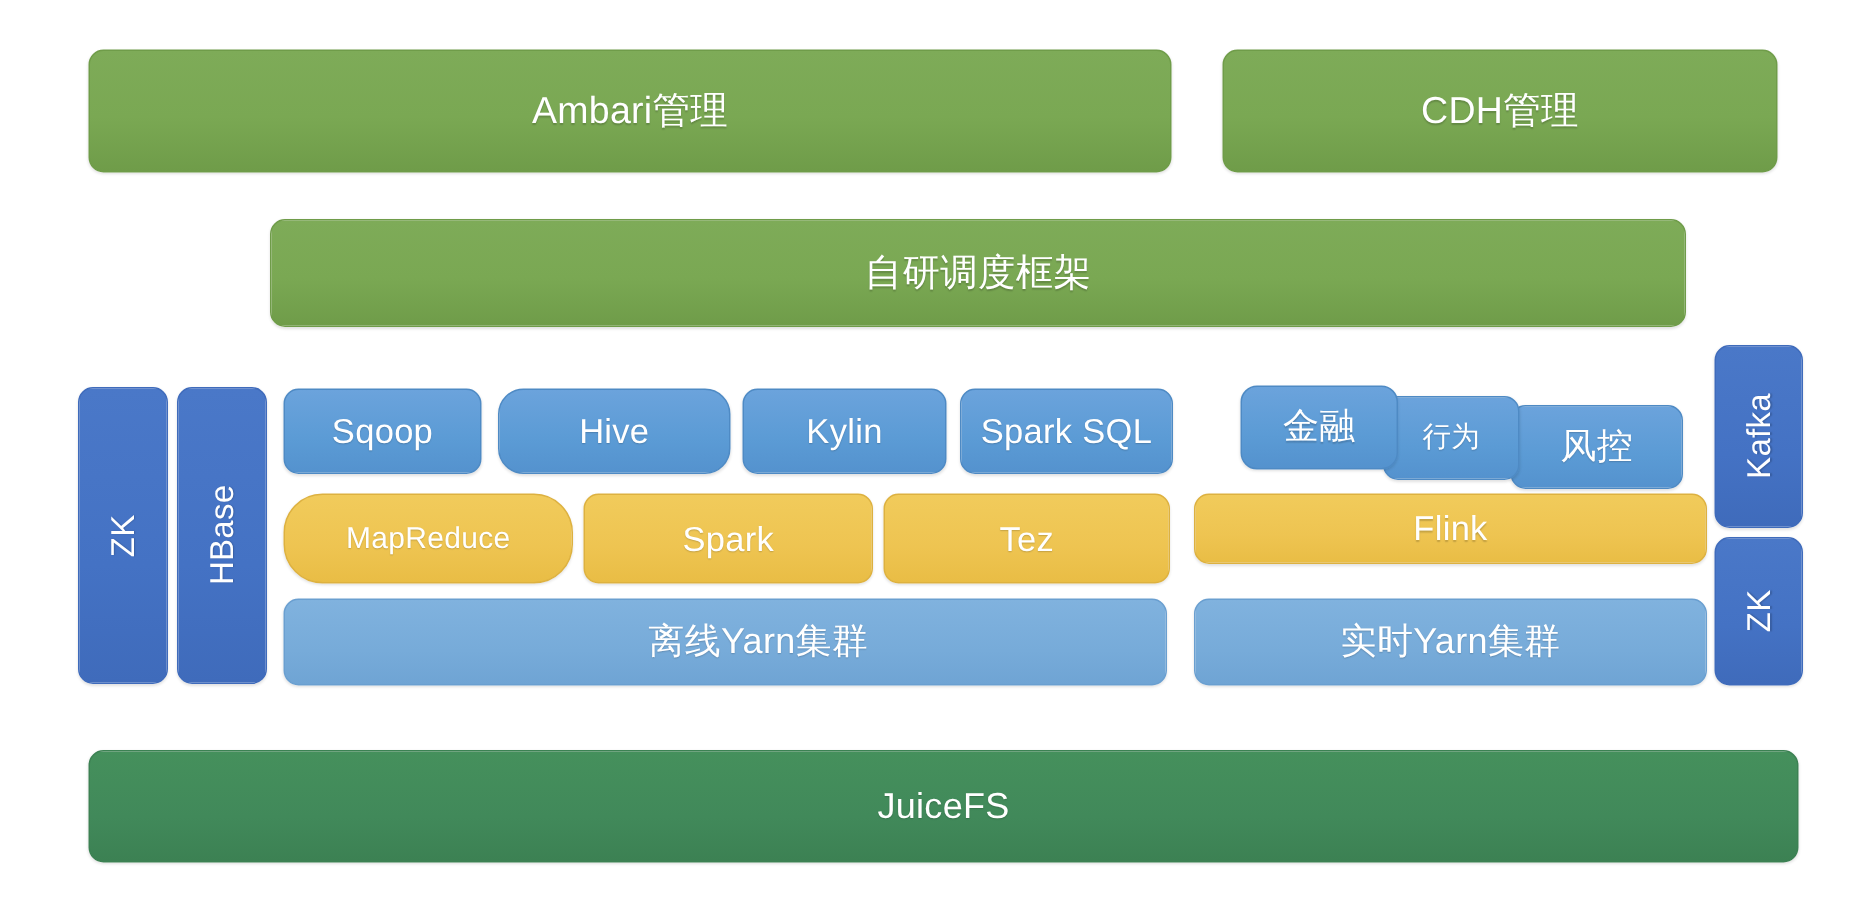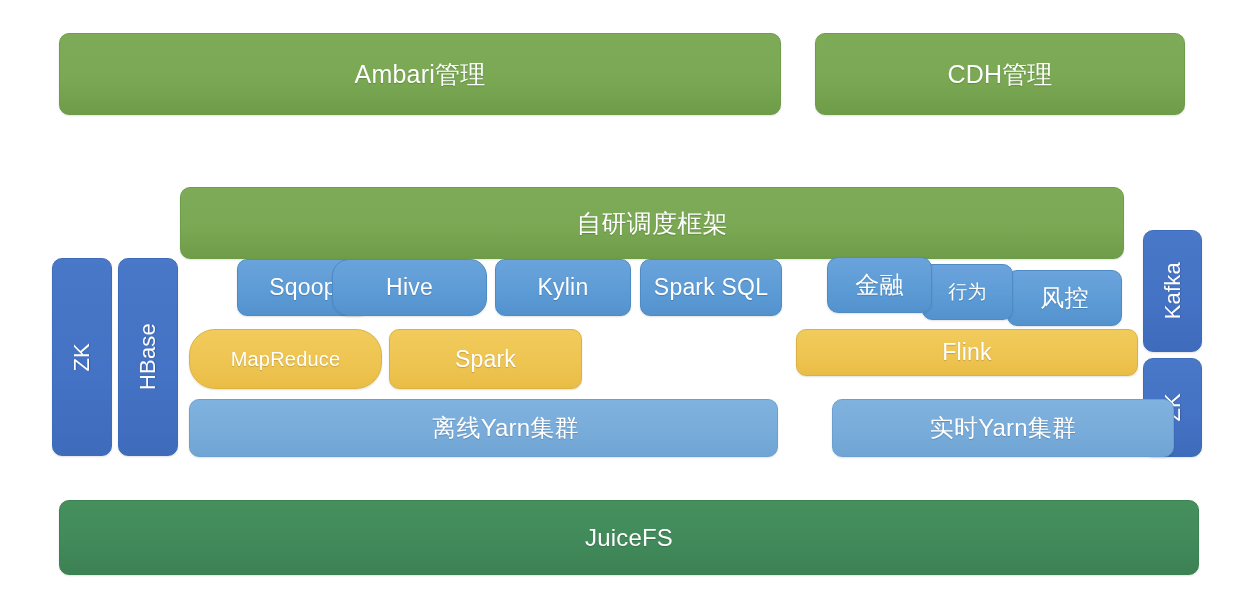--- a/index.html
+++ b/index.html
@@ -84,41 +84,41 @@
 <div id="canvas">
 
   <div class="box green-light" style="left:59px; top:33px; width:722px; height:82px; font-size:25px;">
     <span>Ambari管理</span>
   </div>
 
   <div class="box green-light" style="left:815px; top:33px; width:370px; height:82px; font-size:25px;">
     <span>CDH管理</span>
   </div>
 
-  <div class="box green-light" style="left:180px; top:146px; width:944px; height:72px; font-size:25px;margin-top:41px;">
+  <div class="box green-light" style="left:180px; top:146px; width:944px; height:72px; font-size:25px;">
     <span>自研调度框架</span>
   </div>
 
   <div class="box blue-deep vertical" style="left:52px; top:258px; width:60px; height:198px; font-size:22px;">
     <span class="lbl">ZK</span>
   </div>
 
   <div class="box blue-deep vertical" style="left:118px; top:258px; width:60px; height:198px; font-size:22px;">
     <span class="lbl">HBase</span>
   </div>
 
   <div class="box blue-deep vertical" style="left:1143px; top:230px; width:59px; height:122px; font-size:22px;">
     <span class="lbl">Kafka</span>
   </div>
 
   <div class="box blue-deep vertical" style="left:1143px; top:358px; width:59px; height:99px; font-size:22px;">
     <span class="lbl">ZK</span>
   </div>
 
-  <div class="box blue-mid" style="left:189px; top:259px; width:132px; height:57px; font-size:23px;margin-left:48px;">
+  <div class="box blue-mid" style="left:189px; top:259px; width:132px; height:57px; font-size:23px;">
     <span>Sqoop</span>
   </div>
 
   <div class="box blue-mid" style="left:332px; top:259px; width:155px; height:57px; font-size:23px;border-radius:17px;">
     <span>Hive</span>
   </div>
 
   <div class="box blue-mid" style="left:495px; top:259px; width:136px; height:57px; font-size:23px;">
     <span>Kylin</span>
   </div>
@@ -140,30 +140,33 @@
   </div>
 
   <div class="box amber" style="left:189px; top:329px; width:193px; height:60px; font-size:20px;border-radius:26px;">
     <span>MapReduce</span>
   </div>
 
   <div class="box amber" style="left:389px; top:329px; width:193px; height:60px; font-size:23px;">
     <span>Spark</span>
   </div>
 
+  <div class="box amber" style="left:589px; top:329px; width:191px; height:60px; font-size:23px;">
+    <span>Tez</span>
+  </div>
 
   <div class="box amber" style="left:796px; top:329px; width:342px; height:47px; font-size:23px;">
     <span>Flink</span>
   </div>
 
   <div class="box blue-soft" style="left:189px; top:399px; width:589px; height:58px; font-size:24px;padding-left:44px;">
     <span>离线Yarn集群</span>
   </div>
 
-  <div class="box blue-soft" style="left:796px; top:399px; width:342px; height:58px; font-size:24px;margin-left:36px;">
+  <div class="box blue-soft" style="left:796px; top:399px; width:342px; height:58px; font-size:24px;">
     <span>实时Yarn集群</span>
   </div>
 
   <div class="box green-dark" style="left:59px; top:500px; width:1140px; height:75px; font-size:24px;">
     <span>JuiceFS</span>
   </div>
 
 
 </div>
 

